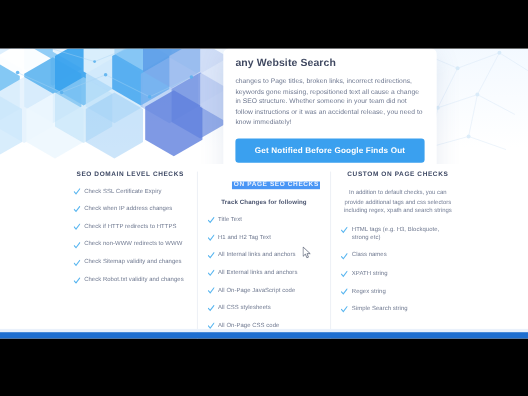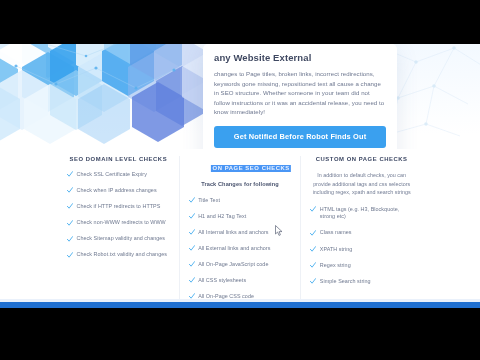--- a/index.html
+++ b/index.html
@@ -306,23 +306,23 @@
               <circle cx="68" cy="60" r="1.8"></circle>
             <circle cx="104" cy="48" r="1.8"></circle>
               <circle cx="22" cy="86" r="1.8"></circle>
             <circle cx="60" cy="96" r="1.8"></circle>
               <circle cx="96" cy="86" r="1.8"></circle>
           </g>
         </svg>
       </div>
 
       <div class="card">
-        <div class="card-title">any Website External</div>
+        <div class="card-title">any Website Search</div>
         <div class="card-body">changes to Page titles, broken links, incorrect redirections, keywords gone missing, repositioned text all cause a change in SEO structure. Whether someone in your team did not follow instructions or it was an accidental release, you need to know immediately!</div>
-        <button class="cta">Get Notified Before Robot Finds Out</button>
+        <button class="cta">Get Notified Before Google Finds Out</button>
       </div>
     </div>
 
     <div class="columns">
 
       <div class="col">
         <div class="col-title">SEO DOMAIN LEVEL CHECKS</div>
         <ul class="checks">
           <li>
             <span class="tick">

